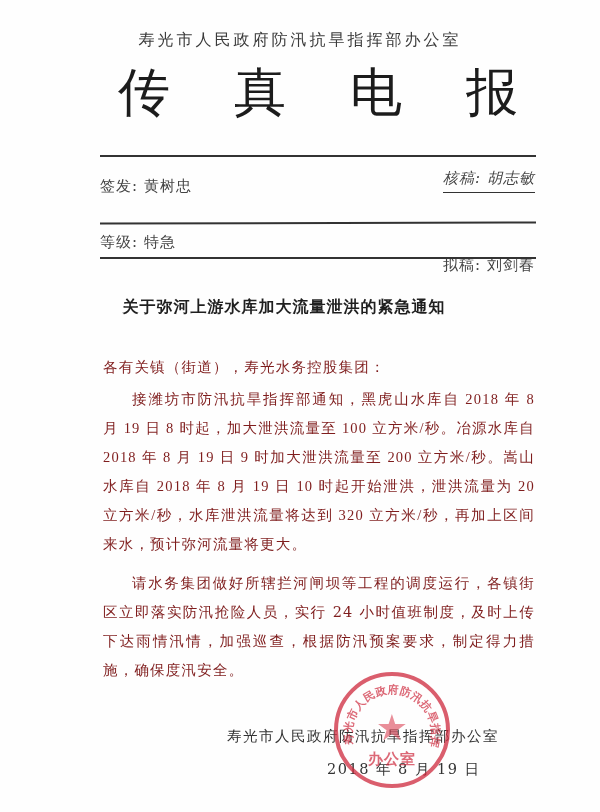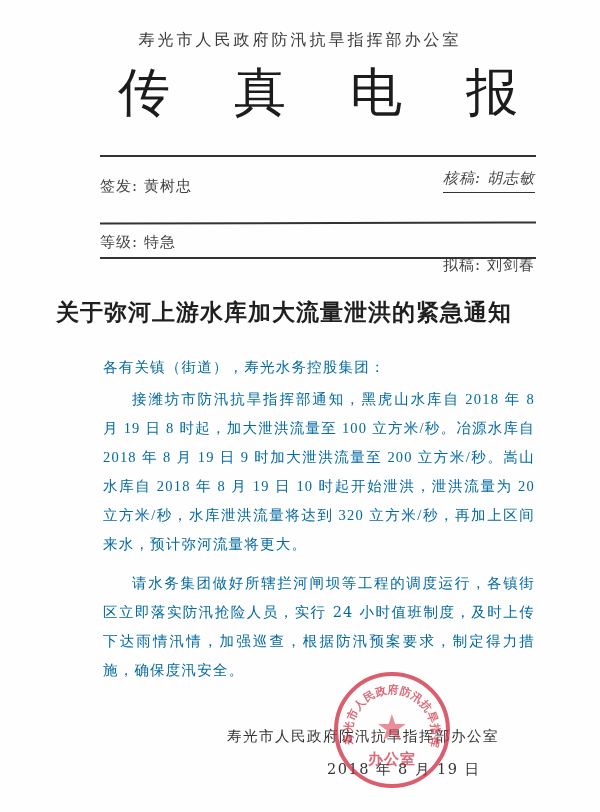--- a/index.html
+++ b/index.html
@@ -64,32 +64,32 @@
     .meta.signer { left: 100px; top: 177px; }
     .meta.checker { right: 65px; top: 169px; border-bottom: 1.5px solid #333; padding-bottom: 4px; font-style: italic; }
     .meta.drafter { right: 65px; top: 213px; margin-top: 43px; }
     .meta.level { left: 100px; top: 233px; }
     .meta.number { right: 65px; top: 233px; }
     .notice-title {
       position: absolute;
       top: 297px;
       left: 0; width: 568px;
       text-align: center;
-      font-size: 23px;
+      font-size: 16px;
       font-weight: bold;
       color: #1f1f1f;
       letter-spacing: 1px;
     }
     .body-text {
       position: absolute;
       left: 103px;
       width: 432px;
       font-size: 14.5px;
       line-height: 29px;
-      color: #0369a1;
+      color: #7f1d1d;
       letter-spacing: 1.2px;
       text-align: justify;
     }
     .addressee { top: 353px; }
     .para1 { top: 385px; font-family: Liberation Serif, serif; }
     .para2 { top: 569px; }
     .para {
       text-indent: 2em;
       margin: 0;
     }

